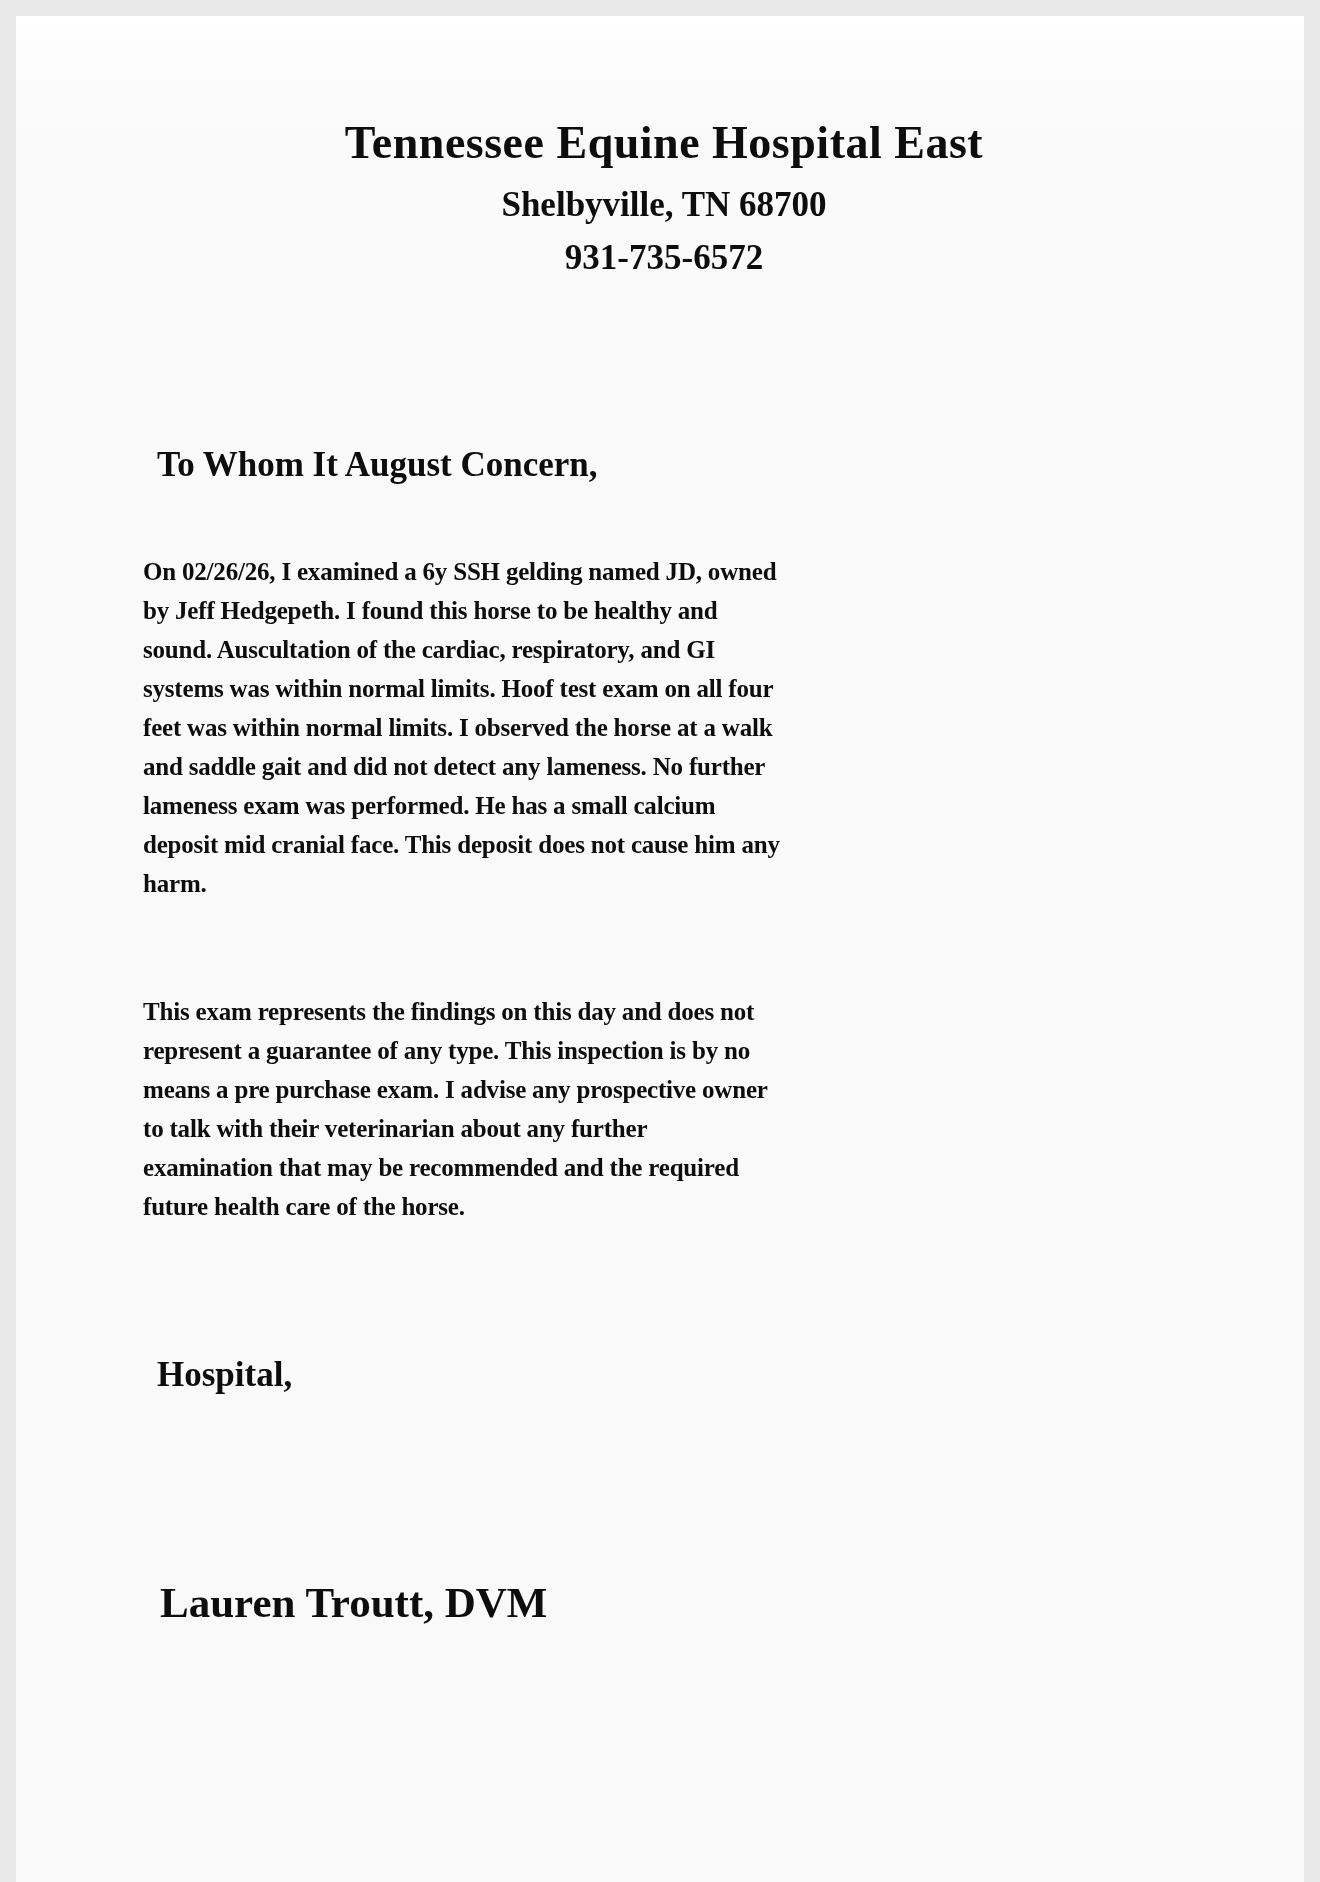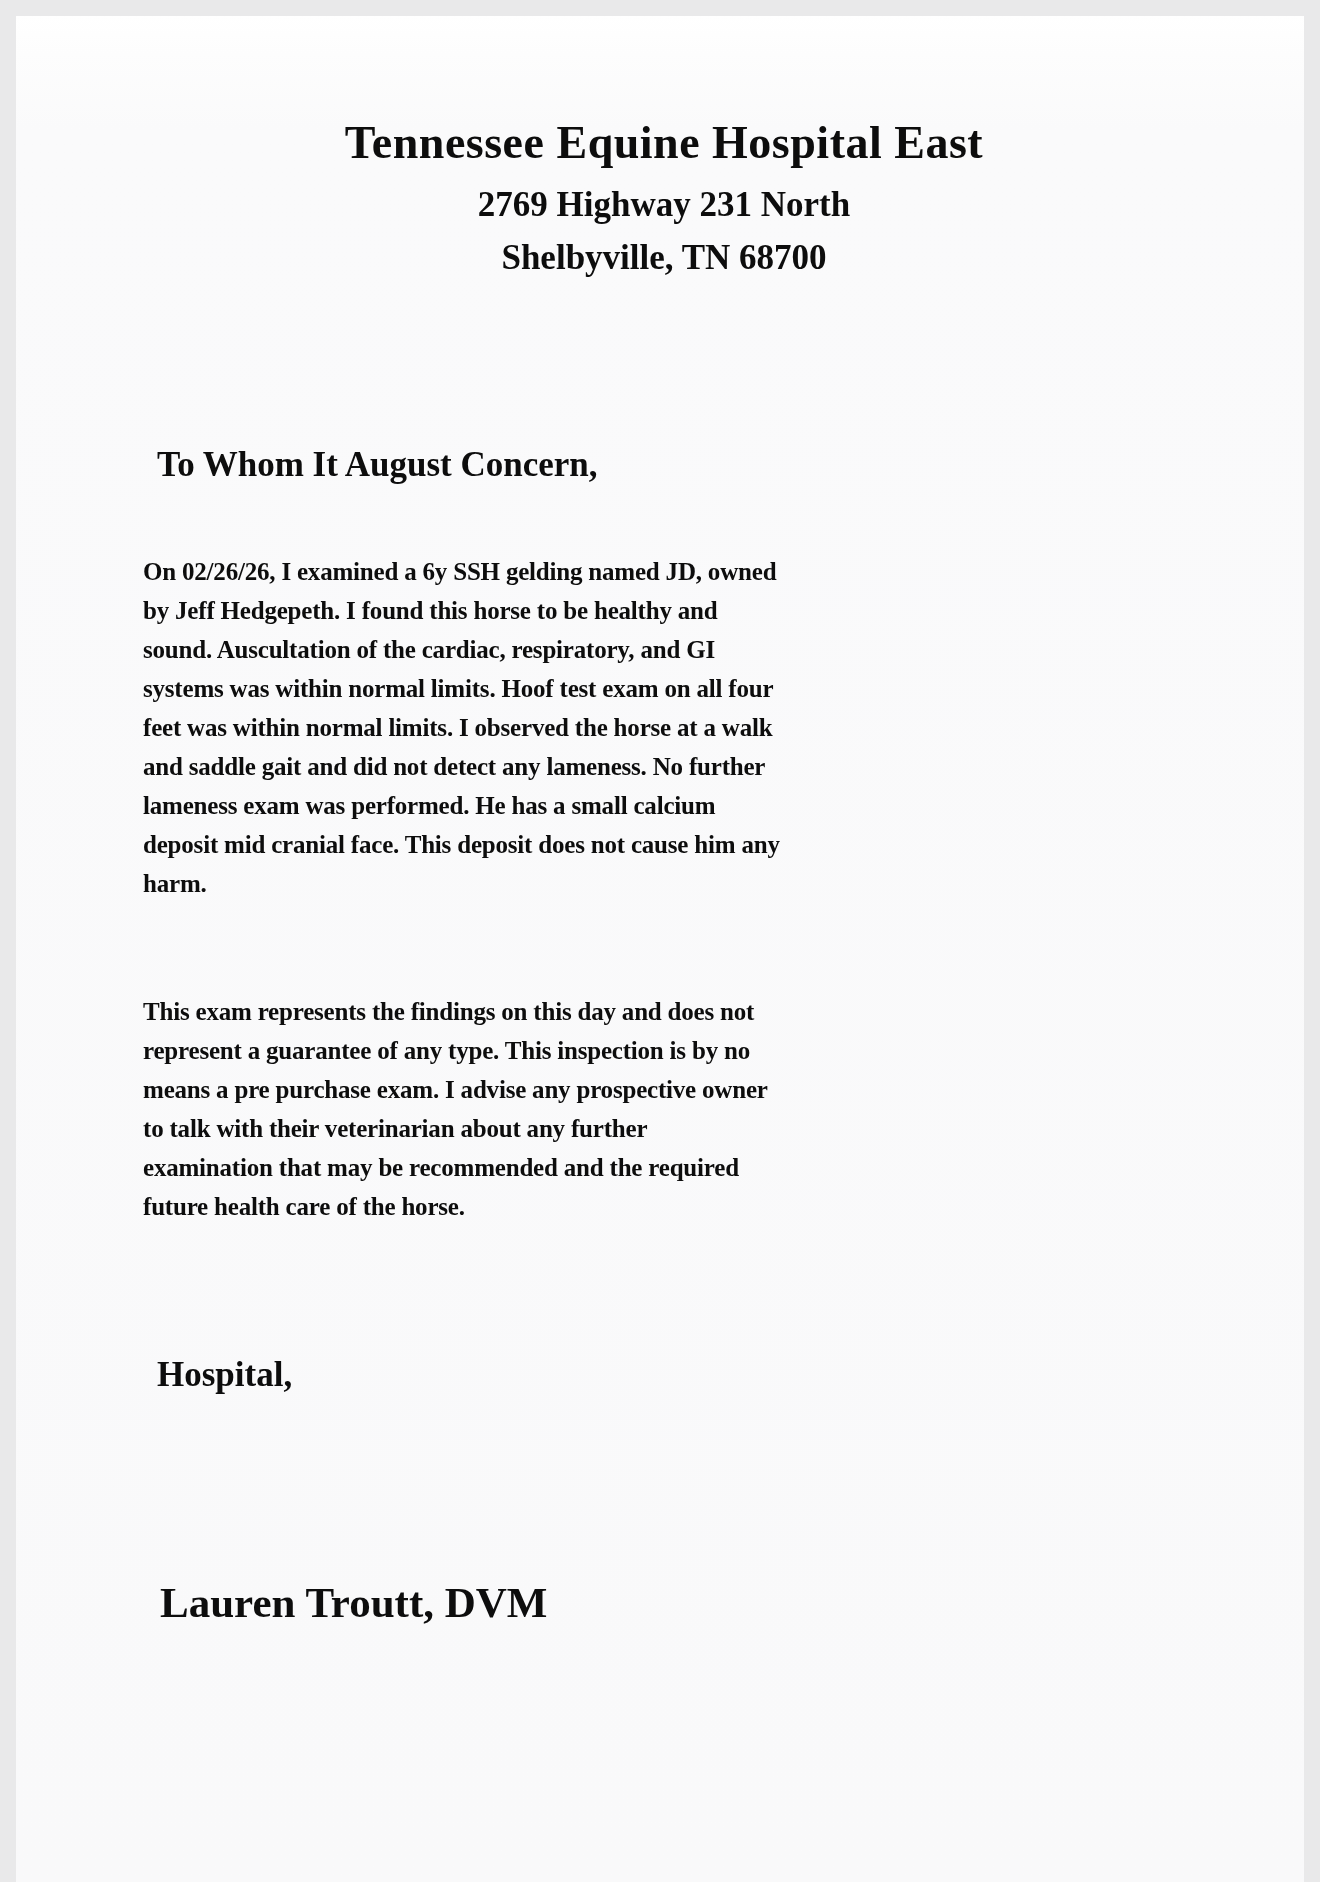--- a/index.html
+++ b/index.html
@@ -58,22 +58,22 @@
     line-height: 46px;
   }
 </style>
 </head>
 <body>
 
 <div class="page">
 
   <div class="letterhead">
     <div class="clinic-name">Tennessee Equine Hospital East</div>
-    <div class="addr-line">2769 Highway 231 North</div>
     <div class="addr-line">Shelbyville, TN 68700</div>
+    <div class="addr-line">931-735-6572</div>
   </div>
 
   <div class="salutation">To Whom It August Concern,</div>
 
   <div class="para para-1">On 02/26/26, I examined a 6y SSH gelding named JD, owned
 by Jeff Hedgepeth. I found this horse to be healthy and
 sound. Auscultation of the cardiac, respiratory, and GI
 systems was within normal limits. Hoof test exam on all four
 feet was within normal limits. I observed the horse at a walk
 and saddle gait and did not detect any lameness. No further

